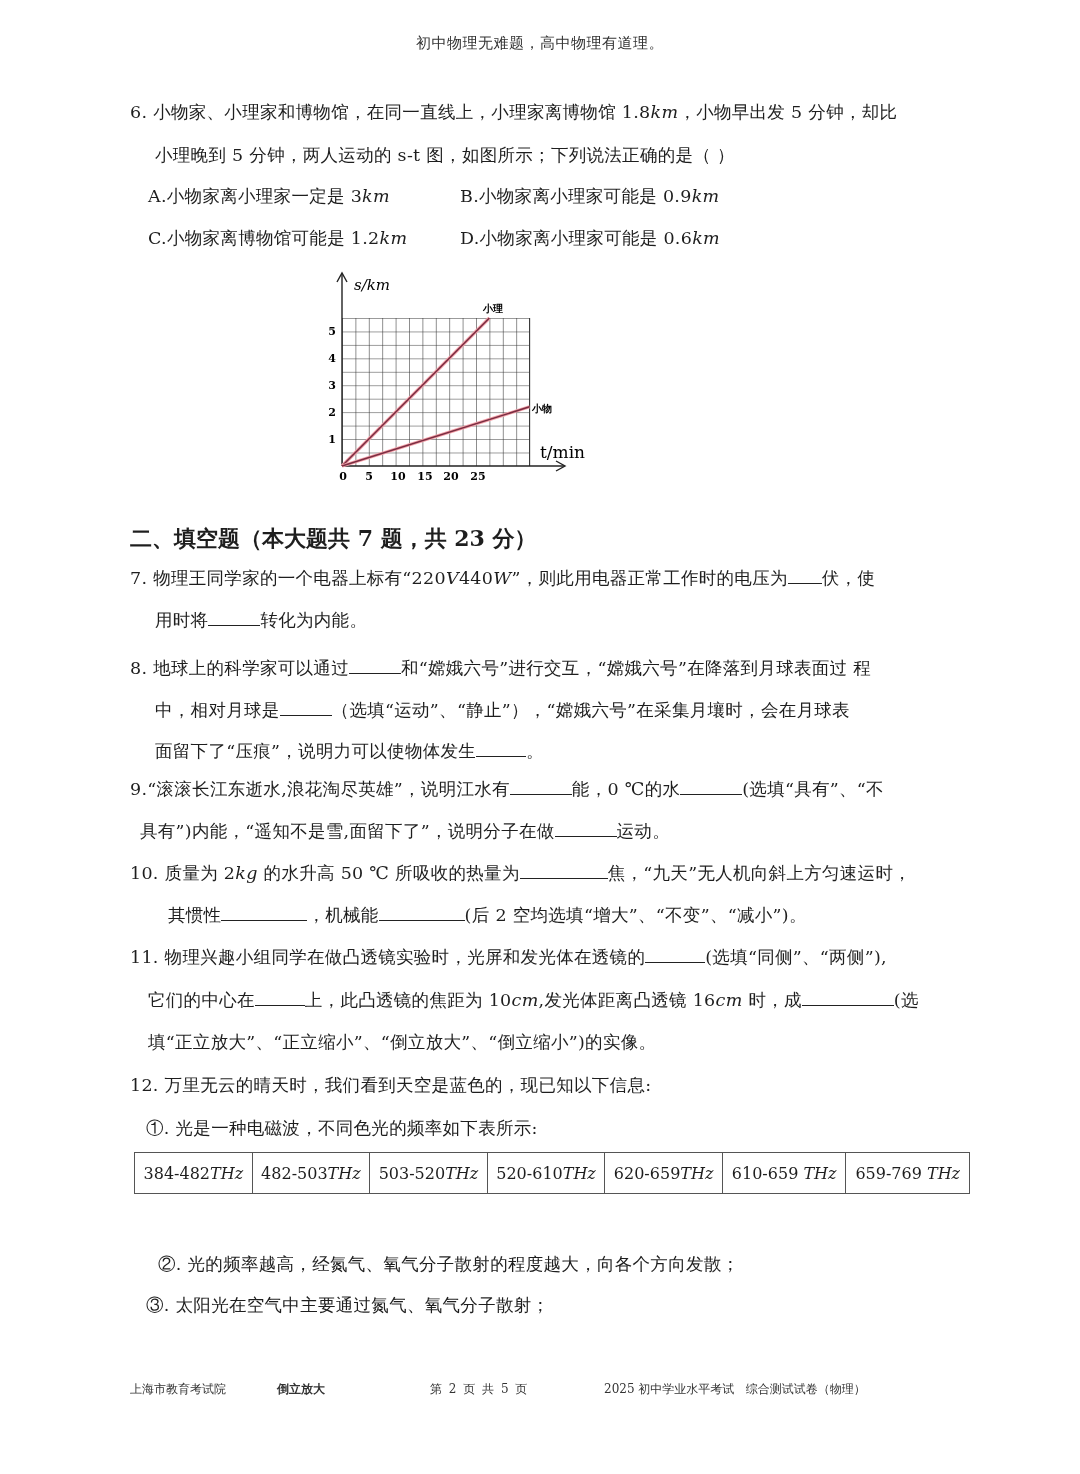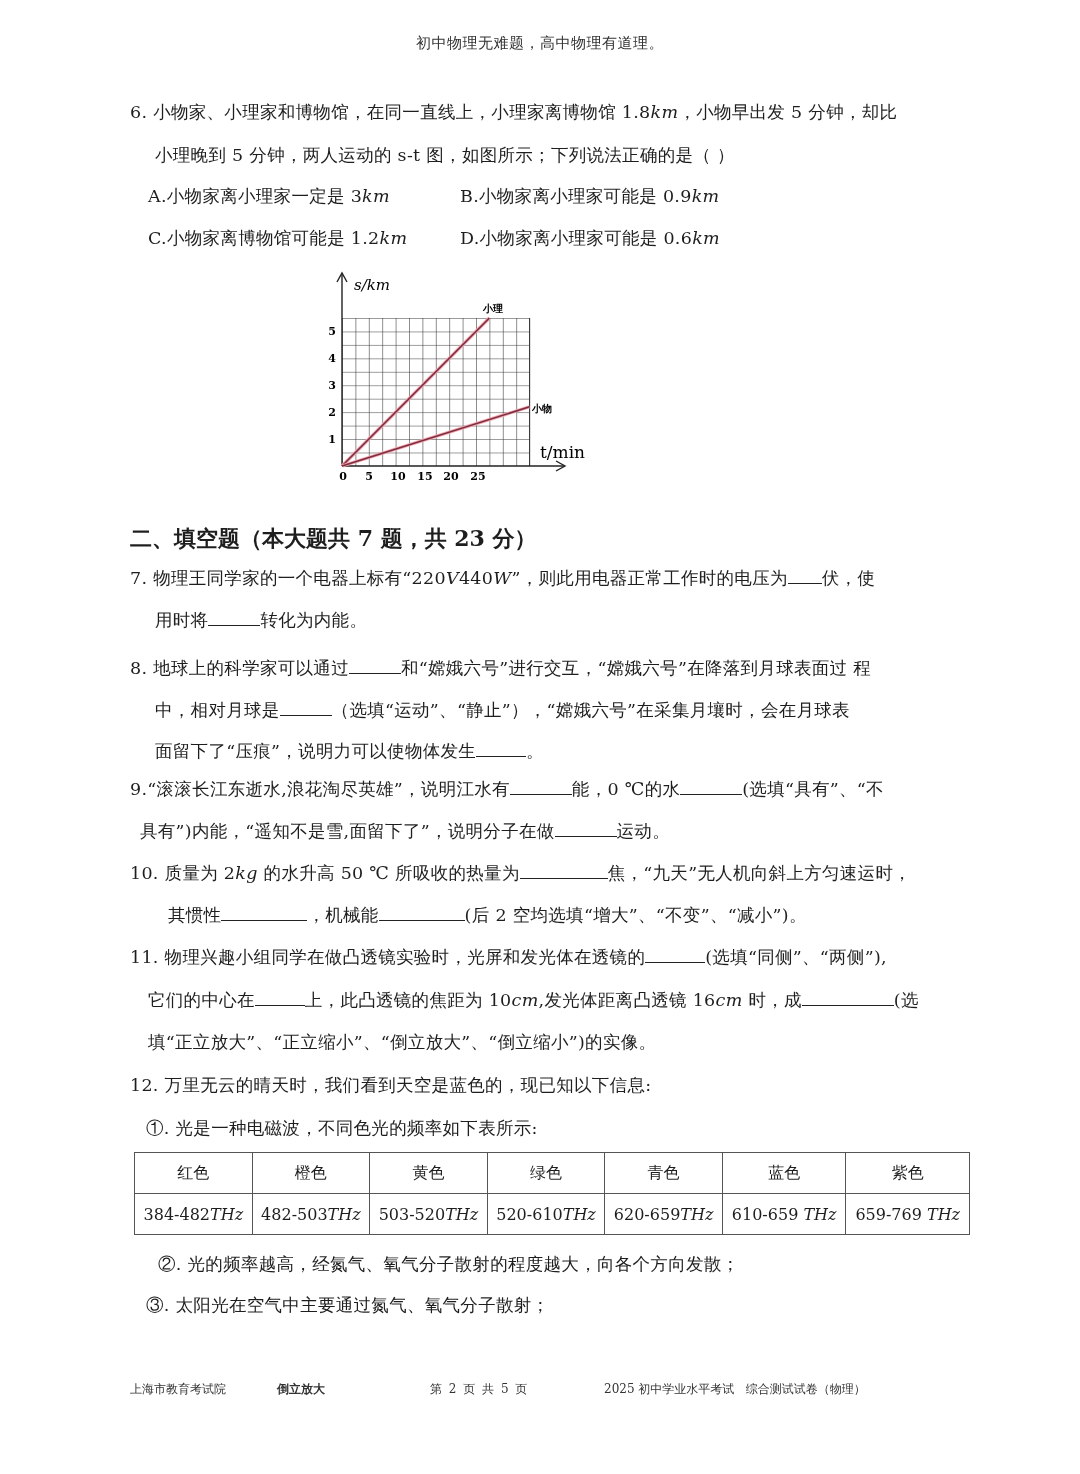--- a/index.html
+++ b/index.html
@@ -115,29 +115,20 @@
 <div class="abs q" style="left:148px; top:988px;">
   <span>它们的中心在</span><span class="blank" style="width:50px"></span><span>上，此凸透镜的焦距为 10</span><span class="it">cm</span><span>,发光体距离凸透镜 16</span><span class="it">cm</span><span> 时，成</span><span class="blank" style="width:92px"></span><span>(选</span>
 </div>
 <div class="abs q" style="left:148px; top:1030px;">填“正立放大”、“正立缩小”、“倒立放大”、“倒立缩小”)的实像。</div>
 
 <div class="abs q" style="left:130px; top:1073px;">12. 万里无云的晴天时，我们看到天空是蓝色的，现已知以下信息:</div>
 <div class="abs q" style="left:146px; top:1116px;">①. 光是一种电磁波，不同色光的频率如下表所示:</div>
 
 <table class="freq">
   <tbody>
-      <tr>
-    <td>红色</td>
-    <td>橙色</td>
-    <td>黄色</td>
-    <td>绿色</td>
-    <td>青色</td>
-    <td>蓝色</td>
-    <td>紫色</td>
-  </tr>
   <tr>
     <td><span>384-482</span><span class="it">THz</span></td>
     <td><span>482-503</span><span class="it">THz</span></td>
     <td><span>503-520</span><span class="it">THz</span></td>
     <td><span>520-610</span><span class="it">THz</span></td>
     <td><span>620-659</span><span class="it">THz</span></td>
     <td><span style="white-space:pre">610-659 </span><span class="it">THz</span></td>
     <td><span style="white-space:pre">659-769 </span><span class="it">THz</span></td>
   </tr>
 </tbody>

